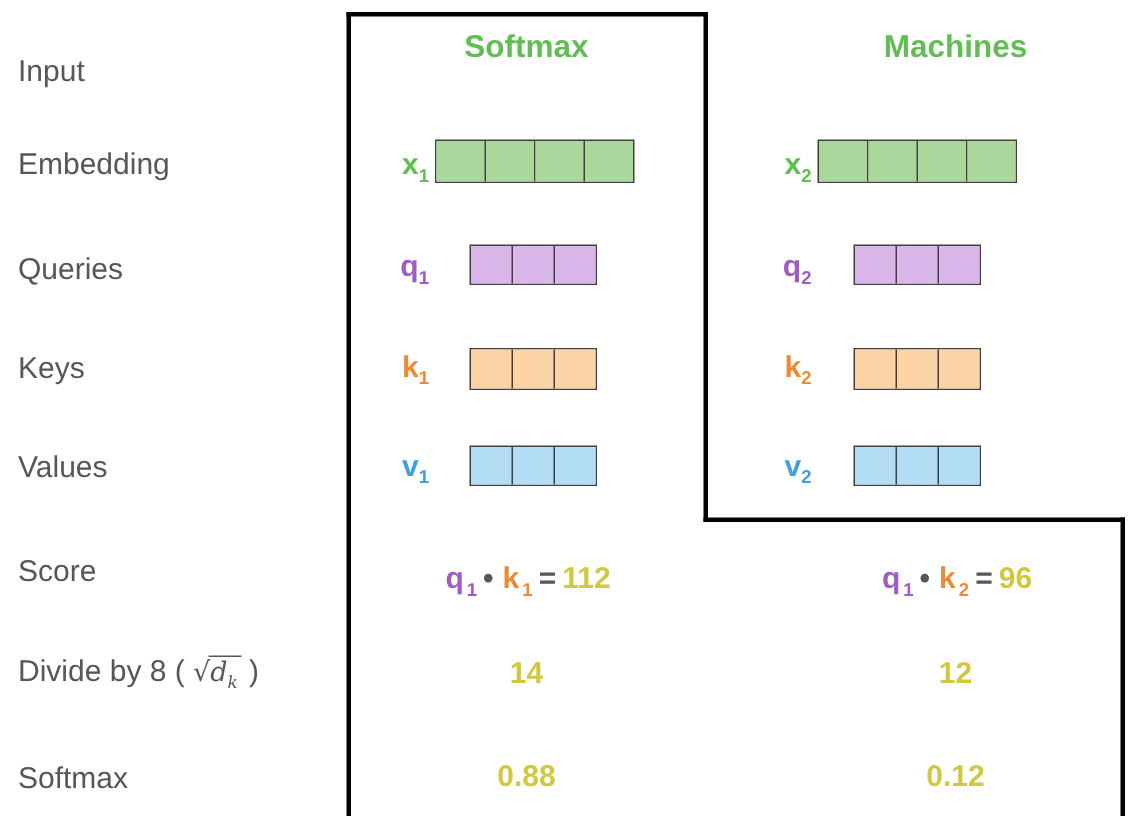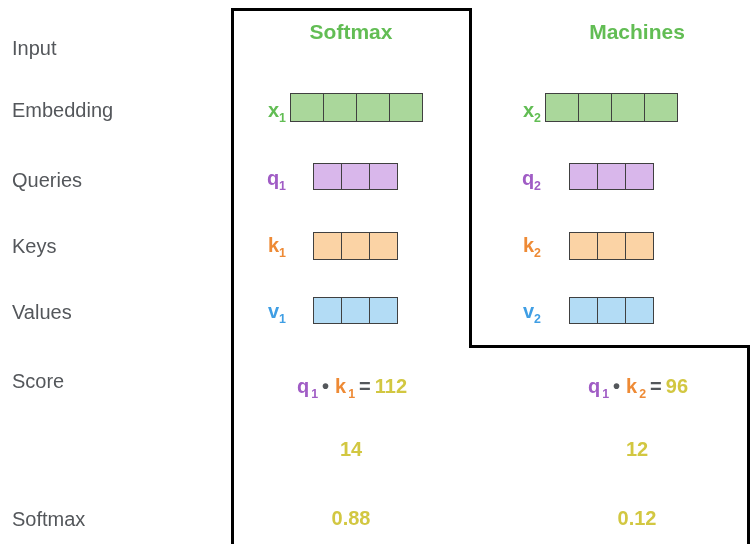--- a/index.html
+++ b/index.html
@@ -94,20 +94,25 @@
   <div class="outline ol-right-up"></div>
   <div class="outline ol-step"></div>
   <div class="outline ol-right-low"></div>
 
   <div class="rowlabel r0">Input</div>
   <div class="rowlabel r1">Embedding</div>
   <div class="rowlabel r2">Queries</div>
   <div class="rowlabel r3">Keys</div>
   <div class="rowlabel r4">Values</div>
   <div class="rowlabel r5">Score</div>
+  <div class="rowlabel r6">
+    <span>Divide by 8 (</span>
+    <span class="math"><span class="sqrt">√</span><span class="radicand"><span>d</span><sub>k</sub></span></span>
+    <span>)</span>
+  </div>
   <div class="rowlabel r7">Softmax</div>
 
   <div class="word-header colA">Softmax</div>
   <div class="word-header colB">Machines</div>
 
   <div class="veclabel lA emb-lbl green-t"><span>x</span><sub>1</sub></div>
   <div class="vector emb-A green-f">
       <div class="cell"></div>
       <div class="cell"></div>
       <div class="cell"></div>

